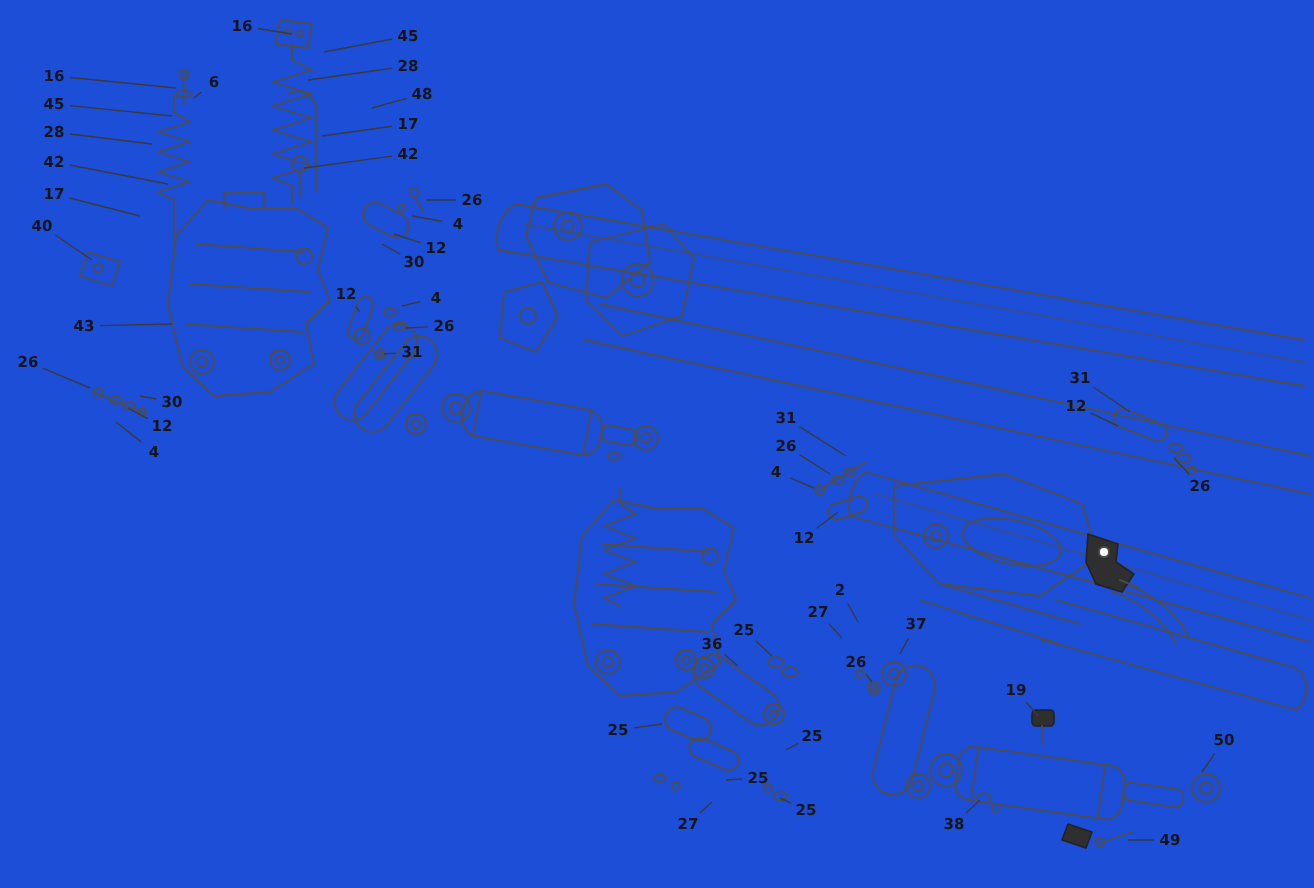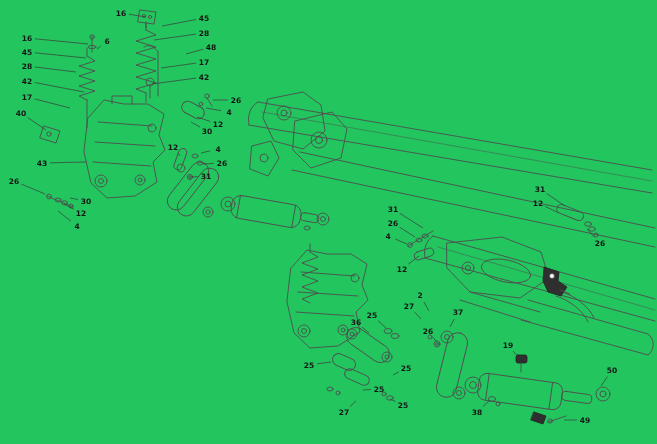--- a/index.html
+++ b/index.html
@@ -1,16 +1,16 @@
 <!DOCTYPE html>
 <html><head>
 <meta charset="utf-8">
 <style>
   html,body{margin:0;padding:0;background:#fff;}
-  .canvas{position:relative;width:657px;height:444px;background:#22c55e;overflow:hidden;
+  .canvas{position:relative;width:657px;height:444px;background:#1d4ed8;overflow:hidden;
           font-family:"DejaVu Sans",sans-serif;}
   svg{display:block;}
   .art{stroke:#4e4e4e;fill:none;stroke-width:.9;stroke-linejoin:round;stroke-linecap:round;}
   .dark{fill:#2f2f2f;stroke:#222;stroke-width:.8;}
   .callout{font-family:"DejaVu Sans",sans-serif;font-size:7.5px;font-weight:bold;fill:#161616;text-anchor:middle;}
   .leader{stroke:#3a3a3a;stroke-width:.7;fill:none;}
 </style>
 </head>
 <body>
 

